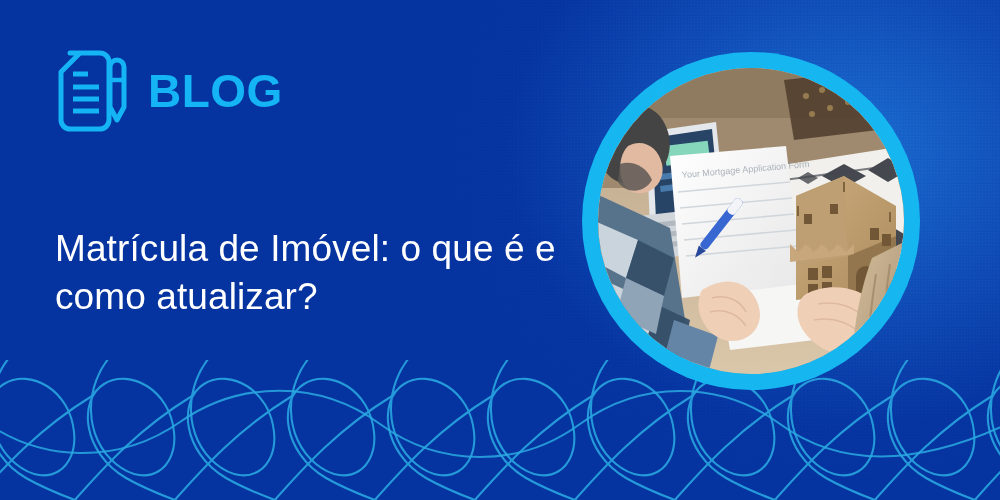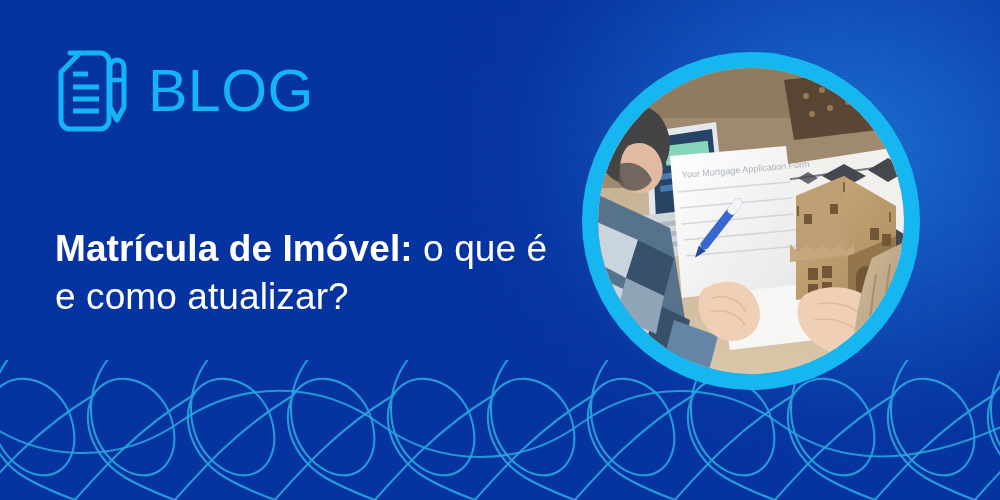--- a/index.html
+++ b/index.html
@@ -62,39 +62,39 @@
     position: absolute;
     left: 52px;
     top: 50px;
     display: flex;
     align-items: center;
     gap: 18px;
   }
   .logo-icon { display: block; width: 78px; height: 82px; }
   .logo-word {
     color: #14b4f5;
-    font-size: 59px;
-    font-weight: 400;
+    font-size: 46px;
+    font-weight: 700;
     letter-spacing: 0.5px;
     line-height: 1;
   }
 
   
   .headline {
     position: absolute;
     left: 55px;
     top: 200px;
     width: 520px;
     color: #ffffff;
     font-size: 37px;
     line-height: 48px;
     font-weight: 400;
     letter-spacing: 0.1px;
   }
-  .headline .hl-strong { font-weight: 700; }
+  .headline .hl-strong { font-weight: 400; }
 
   
   .photo-wrap {
     position: absolute;
     left: 582px;
     top: 52px;
     width: 338px;
     height: 338px;
     border-radius: 50%;
     background: #16b6f0;

